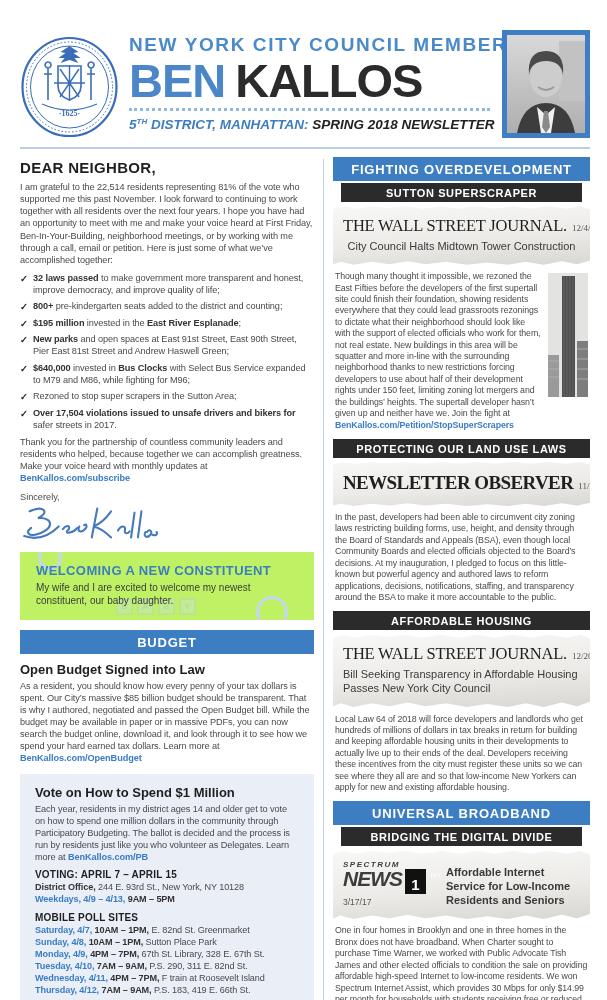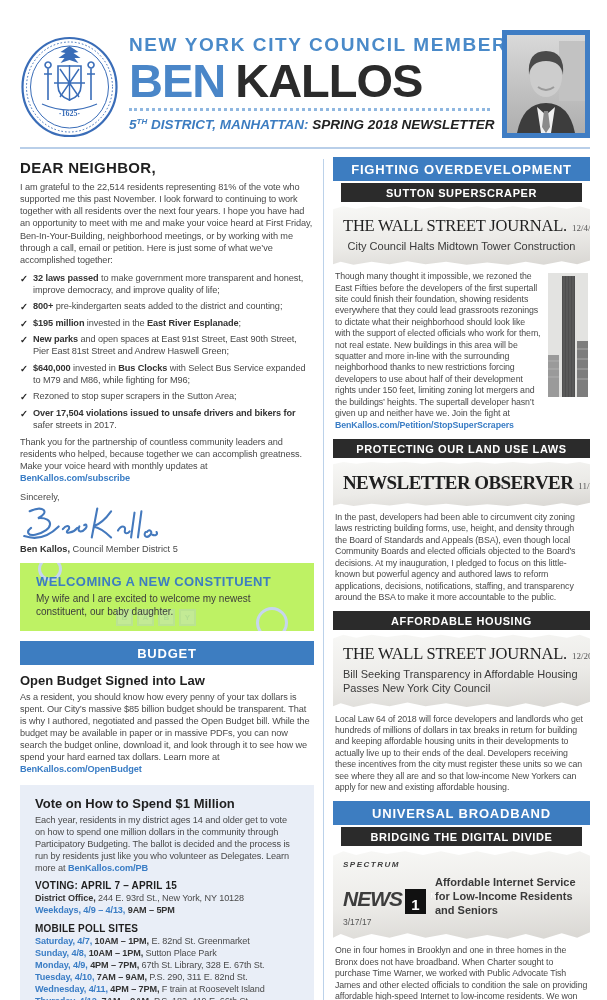--- a/index.html
+++ b/index.html
@@ -80,24 +80,24 @@
                       100% 91%,95% 97%,89% 92%,82% 98%,75% 93%,68% 98%,60% 94%,52% 98%,44% 93%,36% 97%,29% 92%,22% 97%,15% 93%,8% 98%,3% 93%,0% 97%);}
   .clip.center{text-align:center;}
   .mast{white-space:nowrap;}
   .wsj{font-family:"Liberation Serif",serif;font-size:16.5px;color:#1f1f1f;letter-spacing:-0.2px;}
   .co{font-family:"Liberation Serif",serif;font-weight:700;font-size:19px;color:#1f1f1f;letter-spacing:-0.6px;}
   .clipdate{font-family:"Liberation Serif",serif;font-size:9px;color:#555;margin-left:5px;}
   .headline{font-size:11px;font-weight:400;color:#3a3a3a;line-height:1.28;margin-top:3px;}
   .tower{float:right;width:40px;height:124px;margin:2px 0 3px 7px;}
 
   
-  .spec-row{display:flex;align-items:center;gap:9px;}
+  .spec-row{display:flex;align-items:flex-end;gap:20px;}
   .spec-logo{flex:none;}
   .spec-top{font-style:italic;font-weight:700;font-size:8px;letter-spacing:1.5px;color:#3d3d3d;}
-  .spec-bottom{display:flex;align-items:flex-start;gap:3px;margin-top:20px;}
+  .spec-bottom{display:flex;align-items:flex-start;gap:3px;}
   .spec-news{font-style:italic;font-weight:700;font-size:21px;line-height:0.95;color:#3d3d3d;letter-spacing:-1px;}
   .ny1{width:21px;height:25px;background:#111;color:#fff;display:flex;flex-direction:column;align-items:center;justify-content:center;line-height:0.8;}
   .ny1 .ny{font-size:7.5px;font-weight:400;padding-left:41px;}
   .ny1 .one{font-size:15px;font-weight:700;}
   .spec-date{font-size:8.5px;color:#555;margin-top:3px;}
   .spec-headline{font-size:11px;font-weight:700;color:#3a3a3a;line-height:1.3;margin-top:4px;}
 </style>
 </head>
 <body>
 
@@ -199,21 +199,20 @@
           <path d="M6 48 C30 56 46 44 56 34"></path>
           <path d="M62 38 c6 -8 13 -4 7 2 c-5 5 8 4 14 -4"></path>
           <path d="M86 34 c-4 8 3 10 9 3 c3 -4 1 -7 -2 -5"></path>
           <path d="M112 8 L104 50 M132 12 C122 26 112 32 106 34 C118 36 126 44 132 50"></path>
           <path d="M142 40 c4 -8 12 -8 10 0 c-1 5 4 5 7 1"></path>
           <path d="M166 14 l-5 36 M176 12 l-5 38"></path>
           <path d="M182 42 c-4 6 2 10 7 4 c4 -5 -2 -9 -5 -4 M192 46 c4 2 8 0 6 -4"></path>
         </g>
       </svg>
 
-      <p class="signoff"><span class="sg-b">Ben Kallos,</span><span> Council Member District 5</span></p>
 
       <div class="welcome">
         <div class="welcome-title">WELCOMING A NEW CONSTITUENT</div>
         <div class="welcome-body">My wife and I are excited to welcome my newest constituent, our baby daughter.</div>
         <div class="baby-row">
 
         <span class="baby-tile">B</span>
             <span class="baby-tile">A</span>
             <span class="baby-tile">B</span>
             <span class="baby-tile">Y</span>

